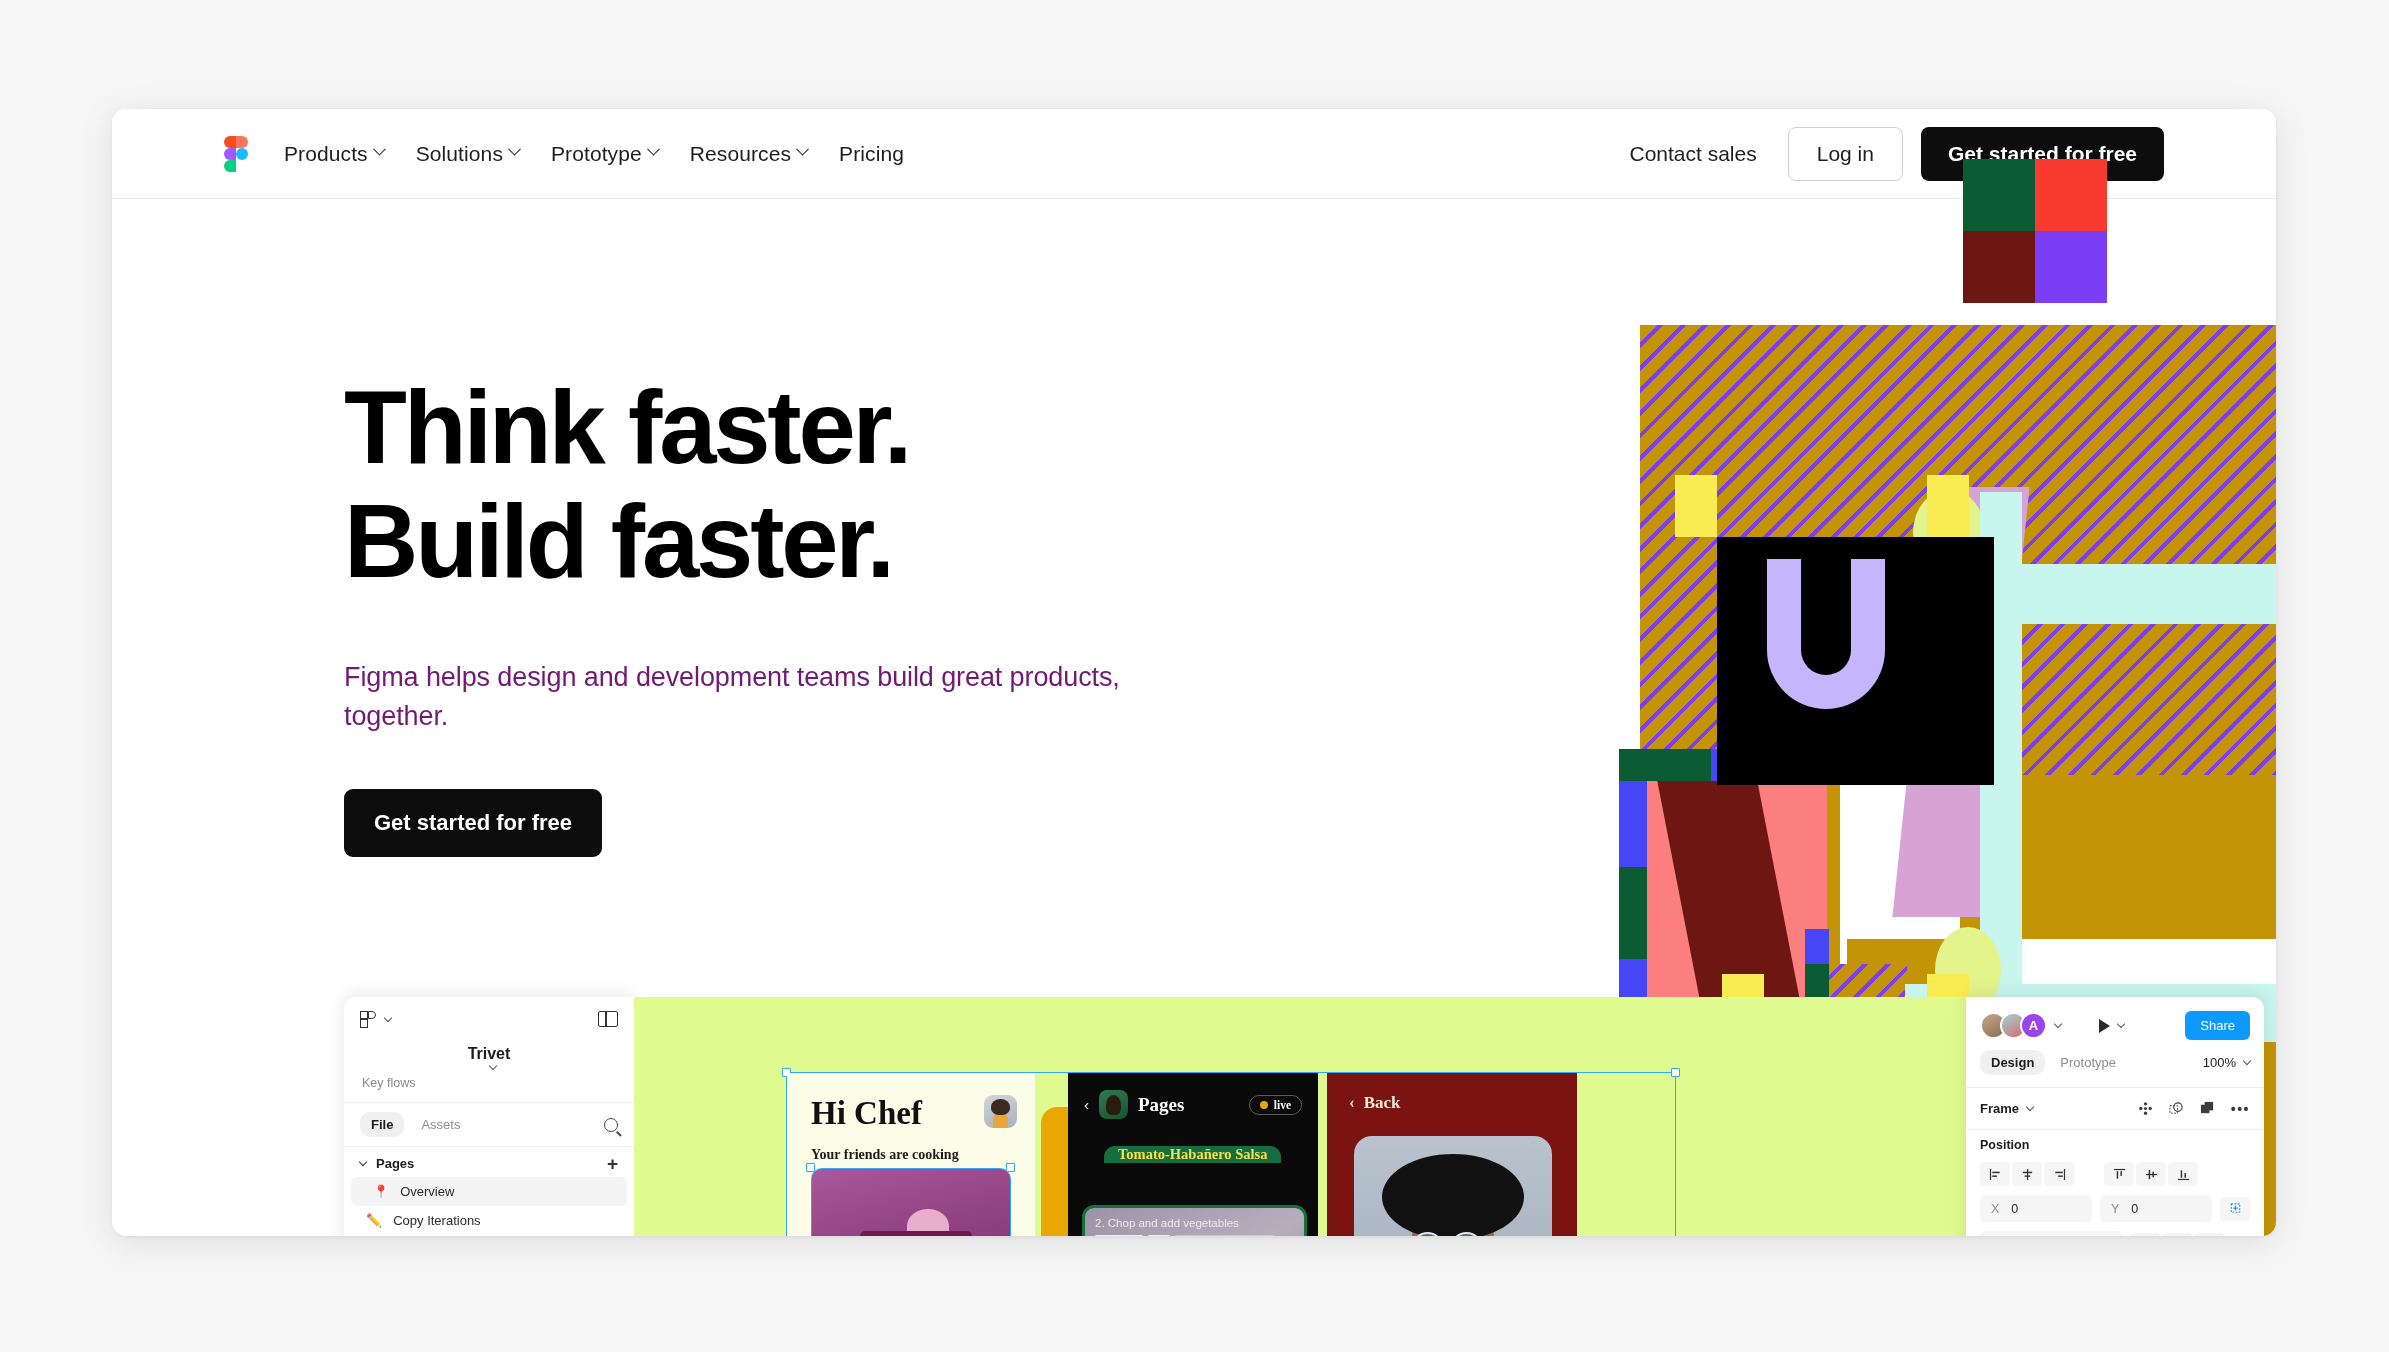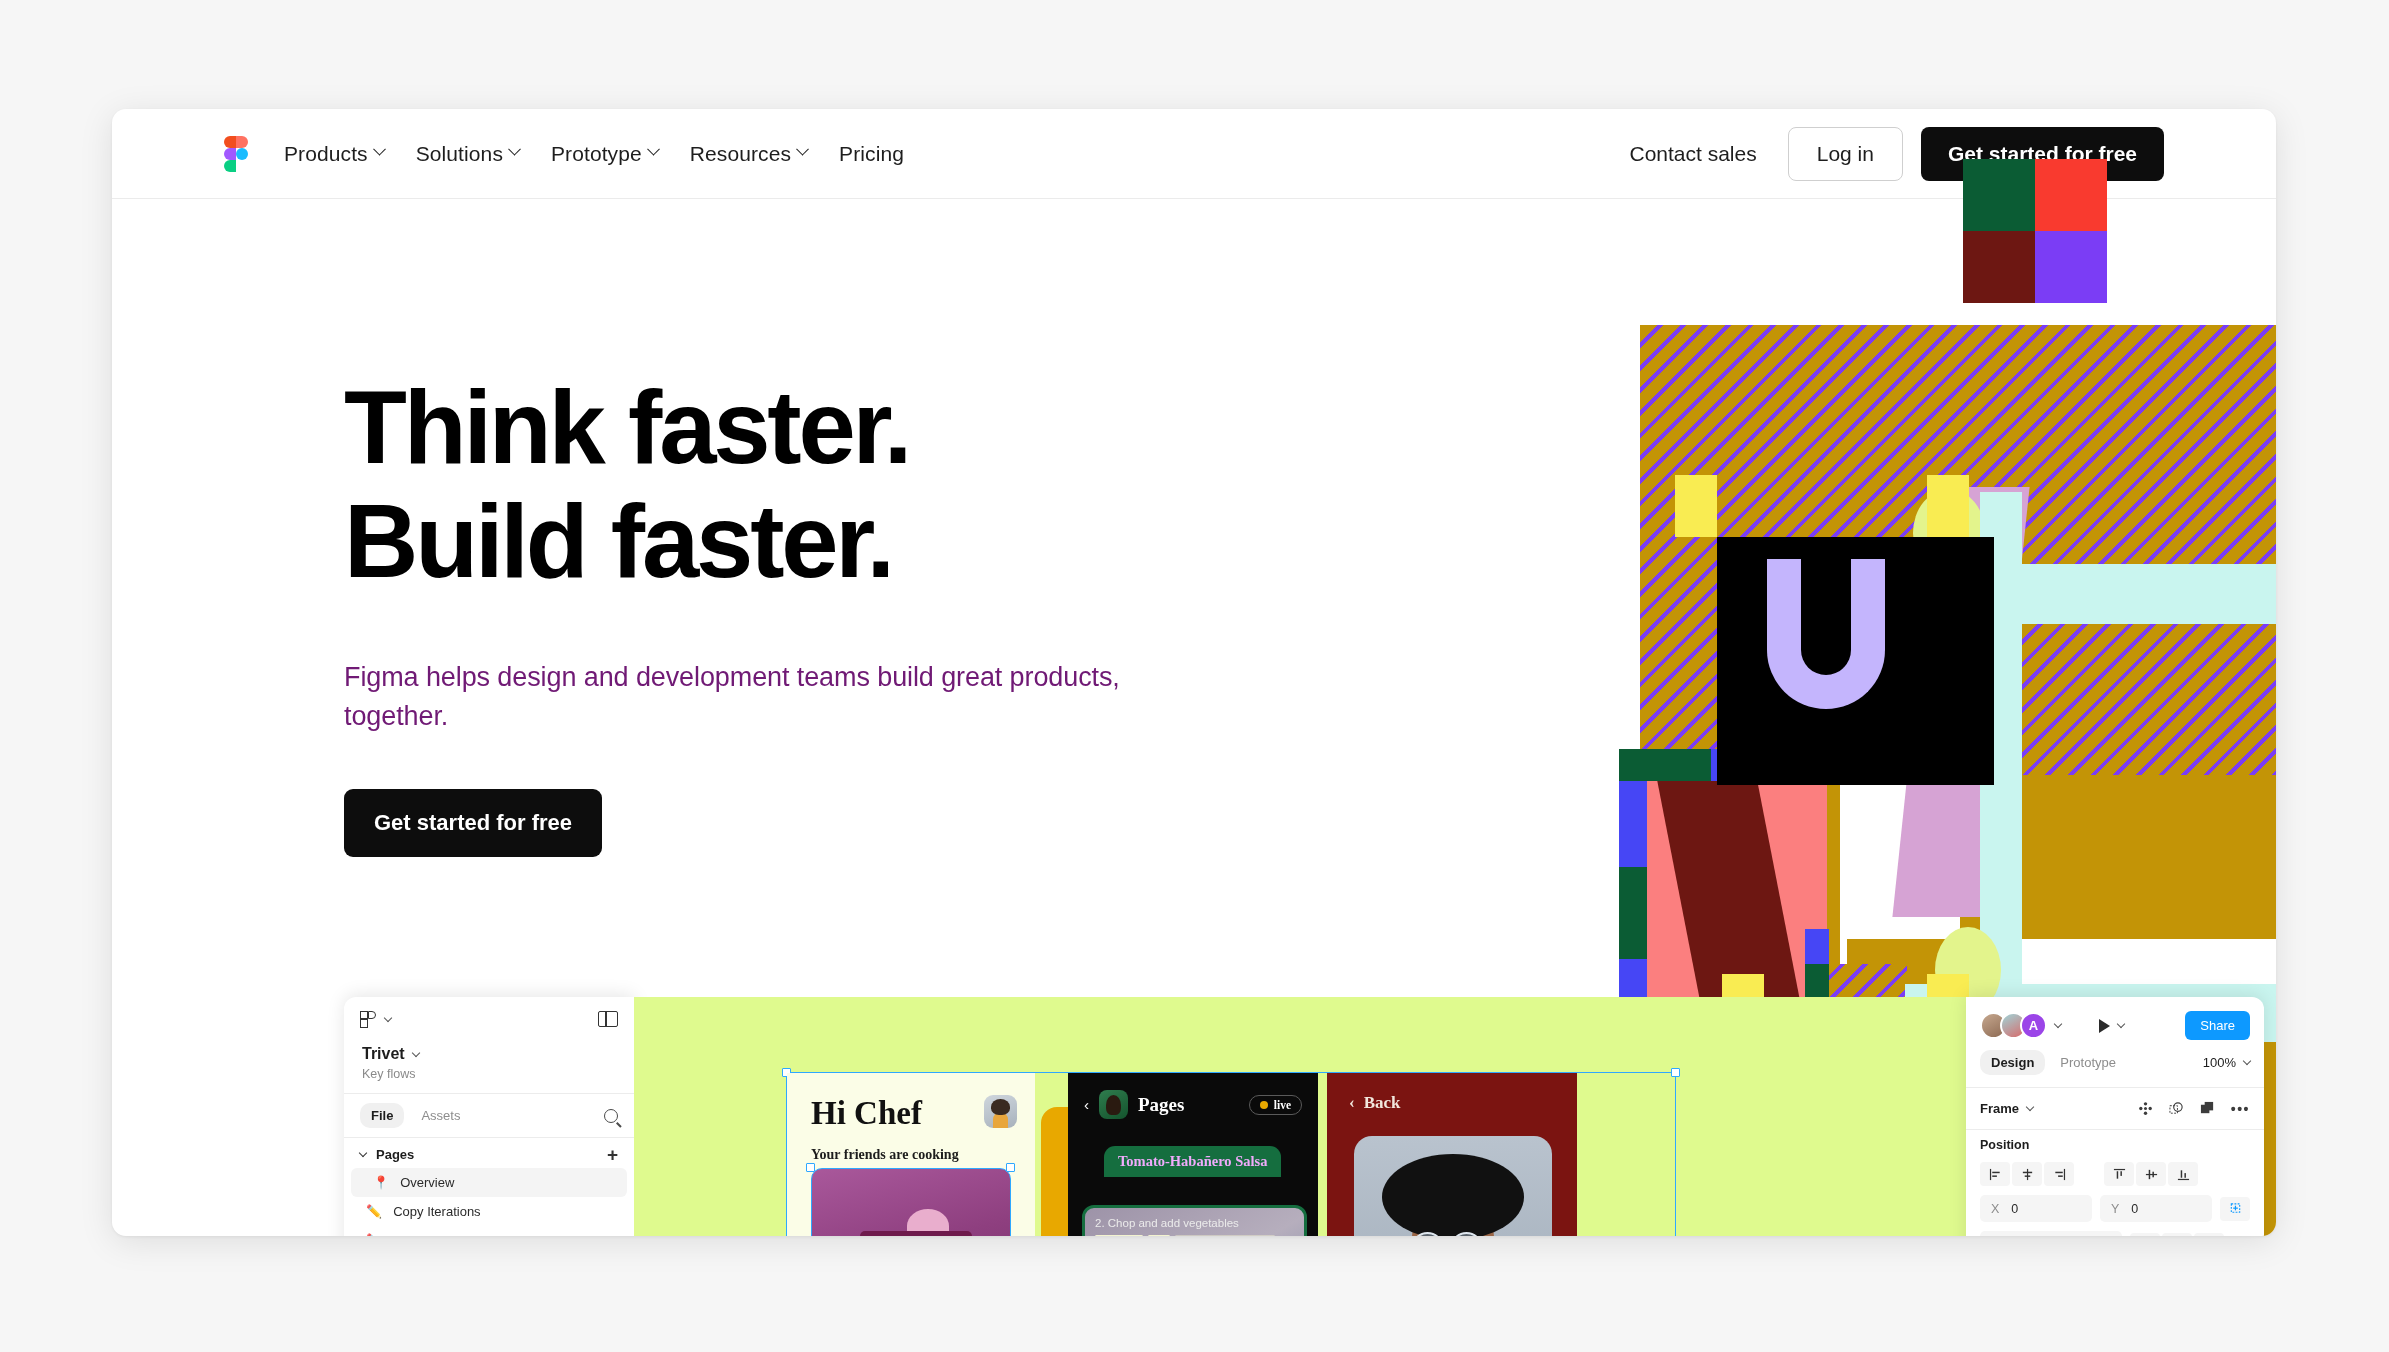--- a/index.html
+++ b/index.html
@@ -275,23 +275,23 @@
     background:#2a1a10; border-radius:50% 50% 35% 35%;
   }
   .c2-name { color: #fff; font-family: "Liberation Serif", serif; font-size: 19px; font-weight: 700; }
   .c2-live {
     margin-left: auto; display: flex; align-items: center; gap: 6px;
     border: 1px solid #5a5a5a; border-radius: 13px; padding: 3px 10px;
   }
   .dot-live { width: 8px; height: 8px; border-radius: 50%; background: #e8a800; }
   .c2-live span { color: #fff; font-size: 11.5px; font-family: "Liberation Serif", serif; font-weight:700; }
   .c2-chip {
-    margin: 27px 0 0 36px; background: #156e3f; color: #f0abfc;
+    margin: 27px 0 0 36px; background: #156e3f; color: #fde047;
     font-family: "Liberation Serif", serif; font-size: 14.5px; font-weight: 700;
-    padding: 7px 14px; border-radius: 11px 11px 0 0; display: inline-block;
+    padding: 0 14px; border-radius: 11px 11px 0 0; display: inline-block;
   }
   .c2-step {
     position: absolute; left: 14px; top: 132px; width: 225px; height: 160px;
     border-radius: 12px; border: 3px solid #156e3f; overflow: hidden;
     background: linear-gradient(150deg,#9d93a8 0%,#b6aebd 48%,#6d7e9a 100%);
   }
   .c2-step .lbl {
     color: #ebebeb; font-size: 11.5px; padding: 9px 0 0 10px;
     font-family: "Liberation Sans", sans-serif;
   }
@@ -474,21 +474,21 @@
             <div class="fg-mark">
               <span class="fm1"></span>
                 <span class="fm2"></span>
                 <span class="fm3"></span>
             </div>
             <span class="mini-caret"></span>
           </div>
           <div class="panel-icon"></div>
         </div>
         <div class="ed-file">
-          <div style="display:flex;align-items:center;">
+          <div style="display:flex;align-items:center;flex-direction:column;">
             <span class="fname">Trivet</span>
             <span class="mini-caret"></span>
           </div>
           <div class="fsub">Key flows</div>
         </div>
         <div class="ed-sep"></div>
         <div class="ed-tabs">
           <div class="tab active">File</div>
           <div class="tab">Assets</div>
           <div class="search-ic"></div>

